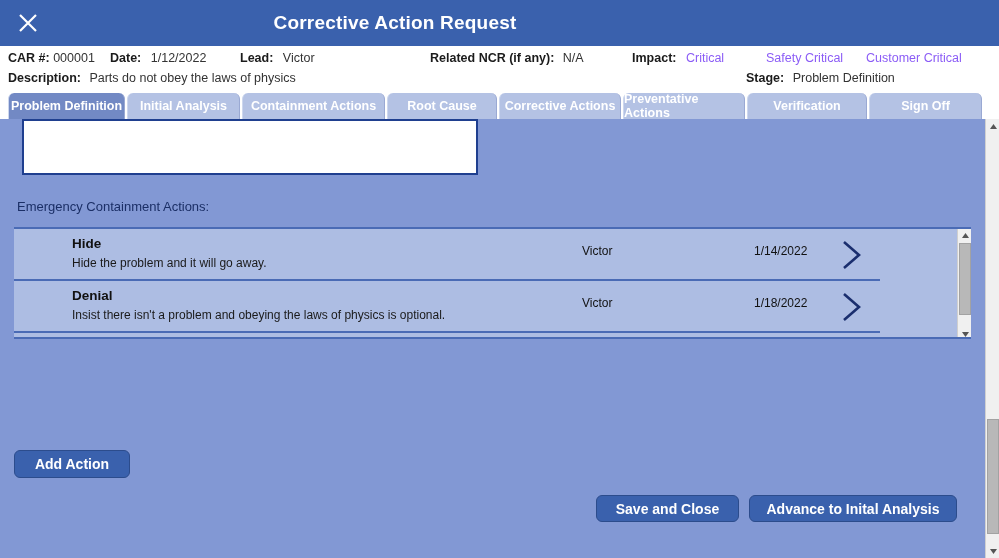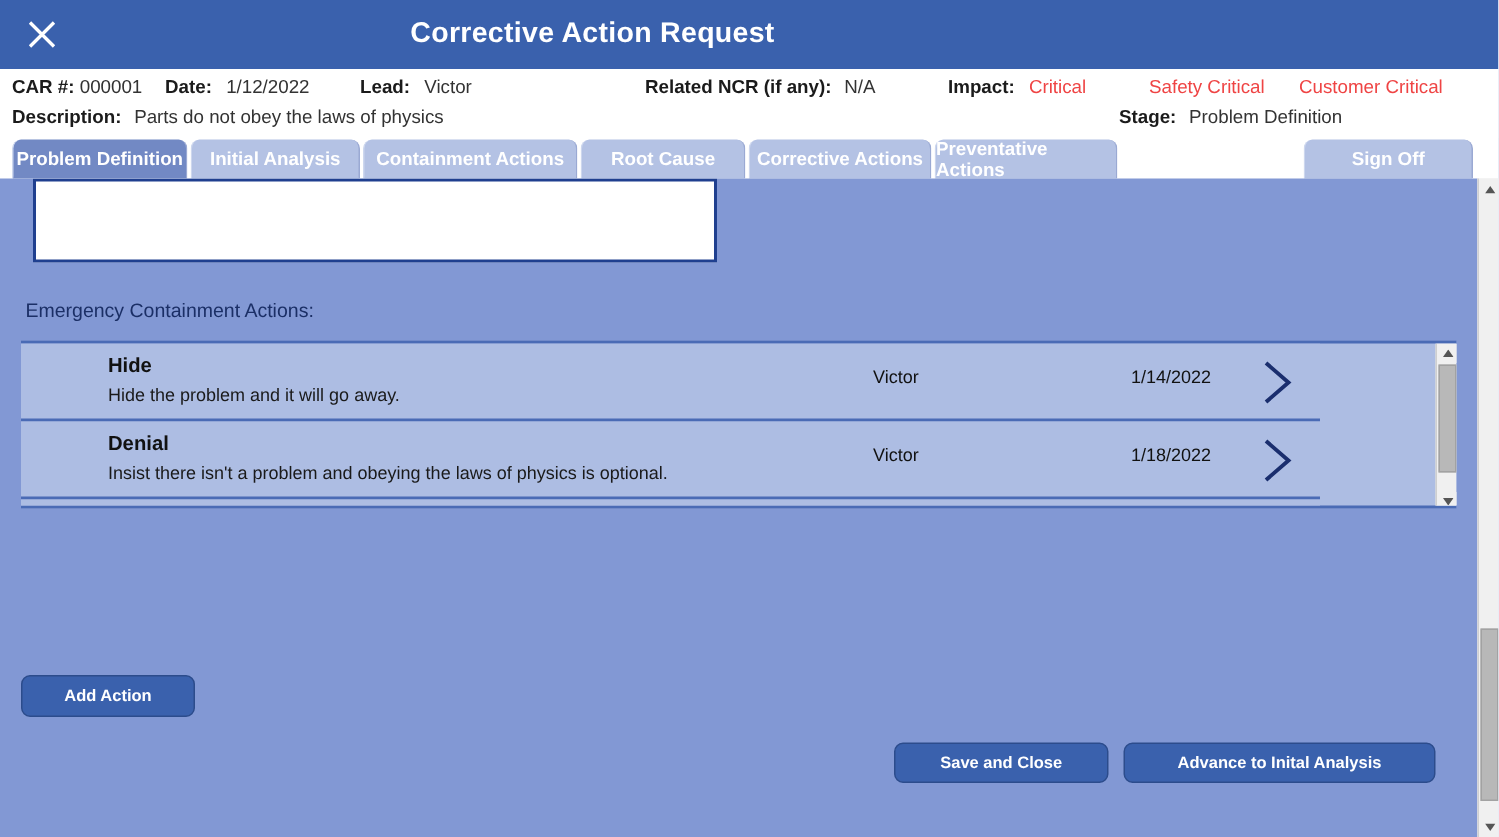--- a/index.html
+++ b/index.html
@@ -43,21 +43,21 @@
 
   
   .infobar {
     position: absolute; left: 0; top: 46px;
     width: 999px; height: 46px;
     background: #ffffff;
   }
   .info-line { position: absolute; white-space: nowrap; font-size: 12.5px; color: #222222; }
   .lbl { font-weight: bold; color: #1b1b1b; }
   .val { color: #333333; }
-  .val-crit { color: #ef4444; }
+  .val-crit { color: #8b5cf6; }
   .r1 { top: 5px; }
   .r2 { top: 25px; }
 
   
   .tabs {
     position: absolute; left: 0; top: 93px;
     width: 999px; height: 26px;
   }
   .tab {
     position: absolute; top: 0; height: 26px;
@@ -171,21 +171,21 @@
     background: #b8b8b8;
     border: 1px solid #a2a2a2;
     cursor: pointer;
   }
 
   
   .btn {
     position: absolute;
     background: #3a61ad;
     color: #ffffff;
-    font-size: 11px;
+    font-size: 14px;
     font-weight: bold;
     border: 1px solid #2c4c8c;
     border-radius: 6px;
     display: flex; align-items: center; justify-content: center;
     cursor: pointer;
     white-space: nowrap;
   }
   #add-action-btn { left: 14px; top: 331px; width: 116px; height: 28px; }
   #save-close-btn { left: 596px; top: 376px; width: 143px; height: 27px; }
   #advance-btn   { left: 749px; top: 376px; width: 208px; height: 27px; }
@@ -258,20 +258,21 @@
 
   </div>
 
   <div class="tabs" id="tabs">
       <div class="tab active" style="left: 8px; width: 117px;">Problem Definition</div>
       <div class="tab" style="left: 127px; width: 113px;">Initial Analysis</div>
       <div class="tab" style="left: 242px; width: 143px;">Containment Actions</div>
       <div class="tab" style="left: 387px; width: 110px;">Root Cause</div>
       <div class="tab" style="left: 499px; width: 122px;">Corrective Actions</div>
       <div class="tab" style="left: 623px; width: 122px;">Preventative Actions</div>
+      <div class="tab" style="left: 747px; width: 120px;">Verification</div>
       <div class="tab" style="left: 869px; width: 113px;">Sign Off</div>
     </div>
 
   <div class="content">
 
     <textarea class="textbox" placeholder="" style=""></textarea>
 
     <div class="section-label">Emergency Containment Actions:</div>
 
     <div class="list-wrap">

